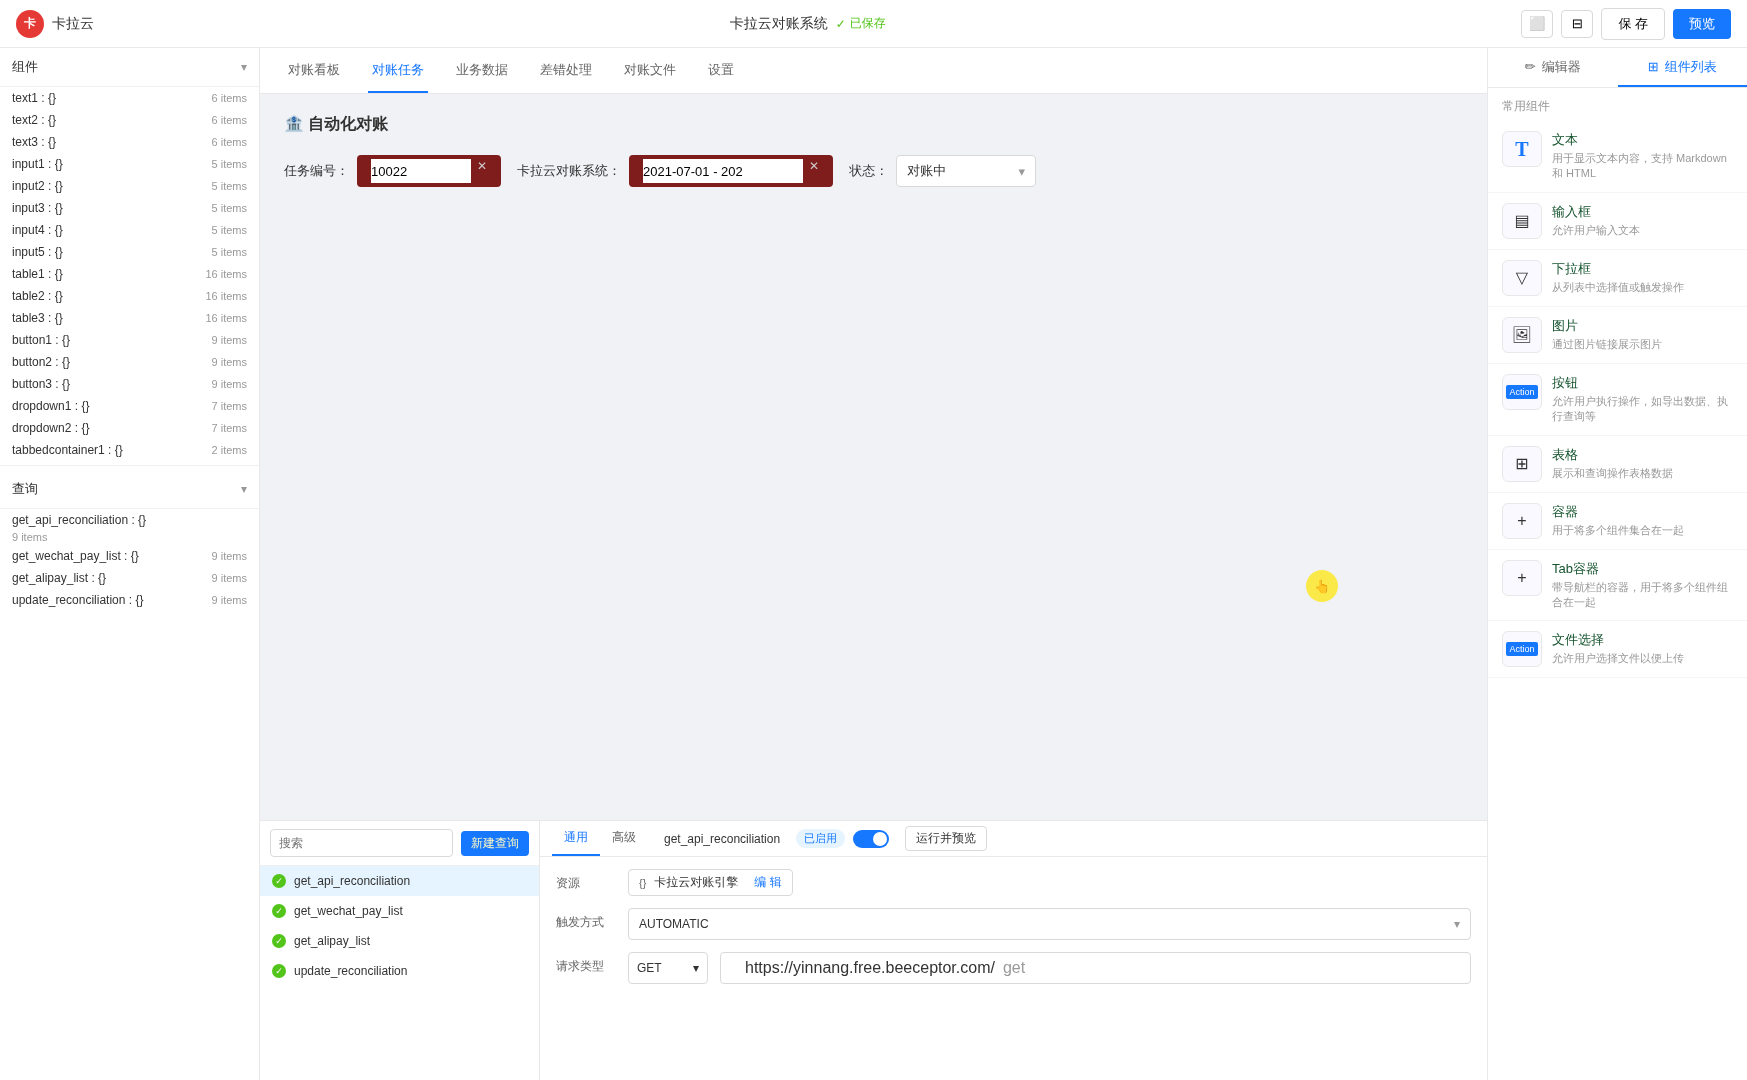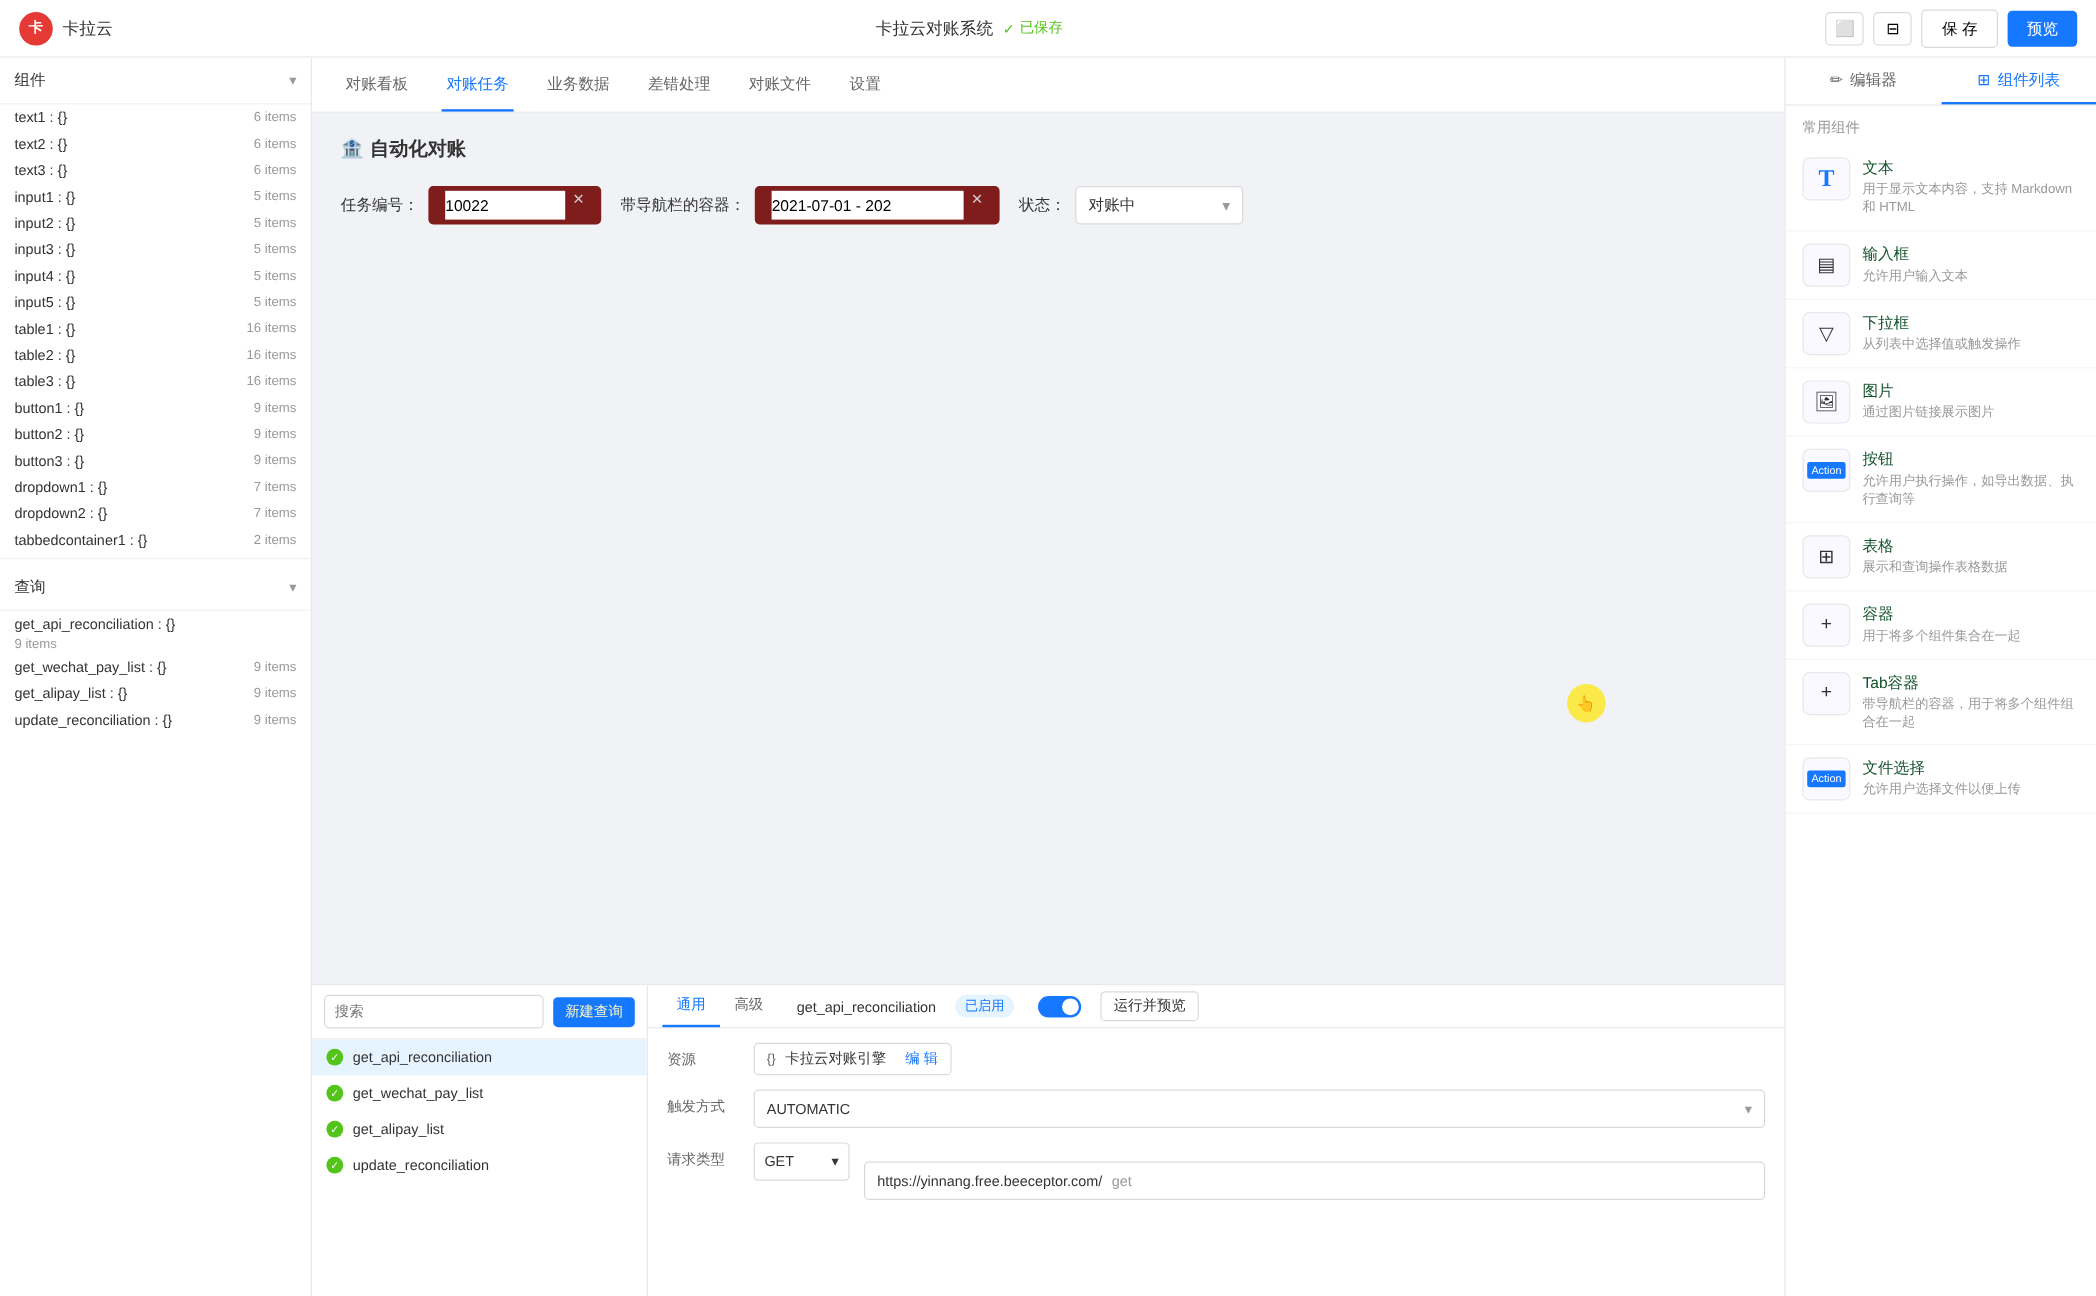--- a/index.html
+++ b/index.html
@@ -171,21 +171,21 @@
     .config-tab {
       padding: 0 12px; height: 100%; display: flex; align-items: center;
       font-size: 12px; color: #666; cursor: pointer; border-bottom: 2px solid transparent;
     }
     .config-tab.active { color: #1677ff; border-bottom-color: #1677ff; }
     .config-tab-name { font-size: 12px; color: #333; margin-left: 16px; font-weight: 500; }
     .config-tab-badge {
       padding: 2px 8px; background: #e6f4ff; border-radius: 10px;
       font-size: 11px; color: #1677ff; margin-left: 8px;
     }
-    .config-toggle { display: flex; align-items: center; gap: 20px; margin-left: 8px; }
+    .config-toggle { display: flex; align-items: center; gap: 8px; margin-left: 8px; }
     .toggle-track {
       width: 36px; height: 18px; border-radius: 9px;
       background: #1677ff; position: relative; cursor: pointer;
     }
     .toggle-thumb {
       width: 14px; height: 14px; border-radius: 50%; background: white;
       position: absolute; top: 2px; right: 2px;
     }
     .config-run-btn {
       margin-left: 16px; padding: 3px 10px; background: #fff; border: 1px solid #d9d9d9;
@@ -211,22 +211,22 @@
       background: #fff; cursor: pointer;
     }
     .config-select-full-arrow { margin-left: auto; color: #999; }
     .config-method-select {
       width: 80px; height: 32px; border: 1px solid #d9d9d9; border-radius: 4px;
       display: flex; align-items: center; justify-content: space-between;
       padding: 0 8px; font-size: 12px; background: #fff; cursor: pointer;
     }
     .config-url-input {
       flex: 1; height: 32px; border: 1px solid #d9d9d9; border-radius: 4px;
-      padding: 0 10px; font-size: 12px; background: #fff;
-      display: flex; align-items: center; gap: 8px; margin-top: 16px;
+      padding: 0 24px; font-size: 16px; background: #fff;
+      display: flex; align-items: center; gap: 8px;
     }
 
     
     .right-panel {
       width: 260px;
       background: #fff;
       border-left: 1px solid #e8e8e8;
       overflow-y: auto;
       flex-shrink: 0;
     }
@@ -417,21 +417,21 @@
       </div>
       <div class="form-row">
         <div class="form-field">
           <span class="form-label">任务编号：</span>
           <div class="form-input">
             <input type="text" value="10022" style="width: 100px;">
             <span class="form-input-clear">✕</span>
           </div>
         </div>
         <div class="form-field">
-          <span class="form-label">带导航栏的容器：</span>
+          <span class="form-label">卡拉云对账系统：</span>
           <div class="form-input">
             <input type="text" value="2021-07-01 - 202" style="width: 160px;">
             <span class="form-input-clear">✕</span>
           </div>
         </div>
         <div class="form-field">
           <span class="form-label">状态：</span>
           <div class="form-select">
             <span>对账中</span>
             <span class="form-select-arrow">▾</span>

